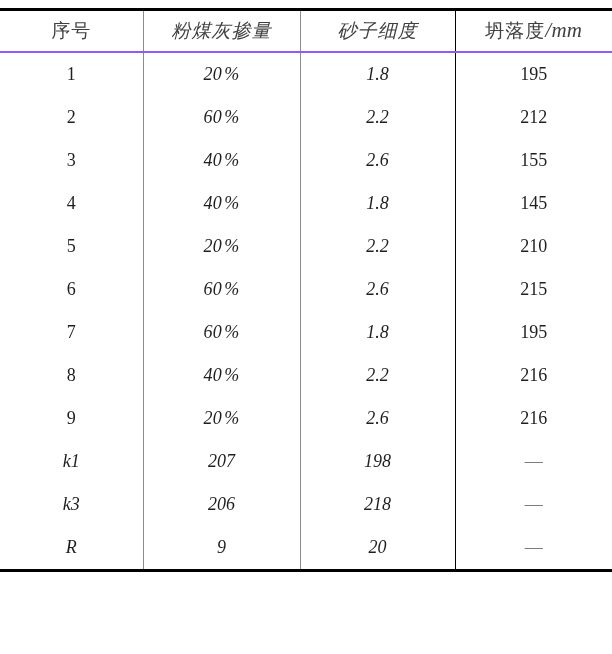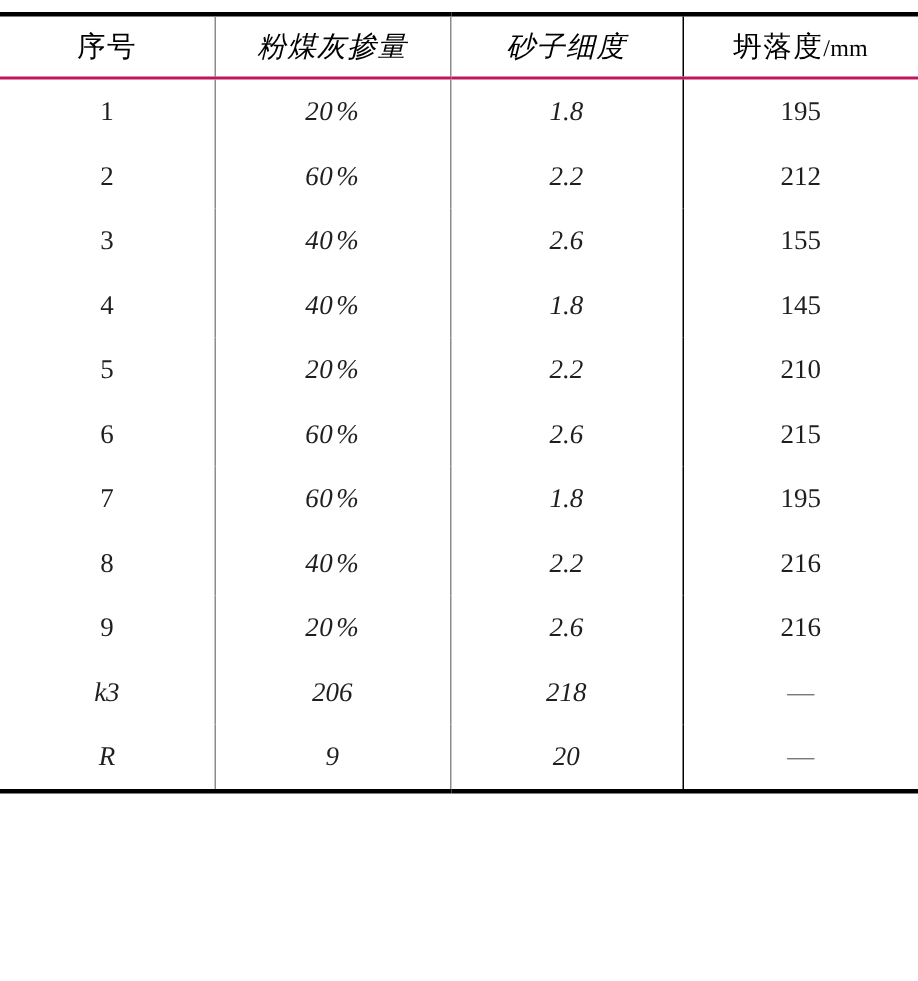--- a/index.html
+++ b/index.html
@@ -32,27 +32,27 @@
   }
 
   
   col.c1 { width: 143px; }
   col.c2 { width: 157px; }
   col.c3 { width: 155px; }
   col.c4 { width: 157px; }
 
   table.ortho-table tr.header-row > th {
     border-top: 3px solid #000000;
-    border-bottom: 2px solid #be185d;
+    border-bottom: 2px solid #8b5cf6;
     height: 40px;
     font-weight: normal;
     font-size: 19px;
     vertical-align: middle;
     padding: 0;
-    color: #000000;
+    color: #404040;
   }
 
   table.ortho-table td {
     height: 43px;
     padding: 0;
     text-align: center;
     vertical-align: middle;
     font-size: 18px;
     border: 0;
     color: #1f1f1f;
@@ -67,22 +67,23 @@
   table.ortho-table th.v-rule-dark,
   table.ortho-table td.v-rule-dark {
     border-left: 1px solid #000000;
   }
 
   table.ortho-table tr.last-row > td {
     border-bottom: 3px solid #000000;
   }
 
   .unit {
-    font-size: 16px;
+    font-size: 21px;
     letter-spacing: 0.2px;
+    font-style: italic;
   }
   .cjk-head {
     letter-spacing: 1px;
   }
   .pct {
     letter-spacing: 0.3px;
   }
   .pct .sp {
     display: inline-block;
     width: 2px;
@@ -172,20 +173,26 @@
           <td class="v-rule"><span>2.2</span></td>
           <td class="v-rule-dark"><span>216</span></td>
         </tr>
         <tr>
           <td><span>9</span></td>
           <td class="v-rule"><span class="pct">20<span class="sp"></span>%</span></td>
           <td class="v-rule"><span>2.6</span></td>
           <td class="v-rule-dark"><span>216</span></td>
         </tr>
         <tr>
+          <td><span class="ital">k1</span></td>
+          <td class="v-rule"><span>207</span></td>
+          <td class="v-rule"><span>198</span></td>
+          <td class="v-rule-dark"><span class="emdash">—</span></td>
+        </tr>
+        <tr>
           <td><span class="ital">k3</span></td>
           <td class="v-rule"><span>206</span></td>
           <td class="v-rule"><span>218</span></td>
           <td class="v-rule-dark"><span class="emdash">—</span></td>
         </tr>
         <tr class="last-row">
           <td><span class="ital">R</span></td>
           <td class="v-rule"><span>9</span></td>
           <td class="v-rule"><span>20</span></td>
           <td class="v-rule-dark"><span class="emdash">—</span></td>

